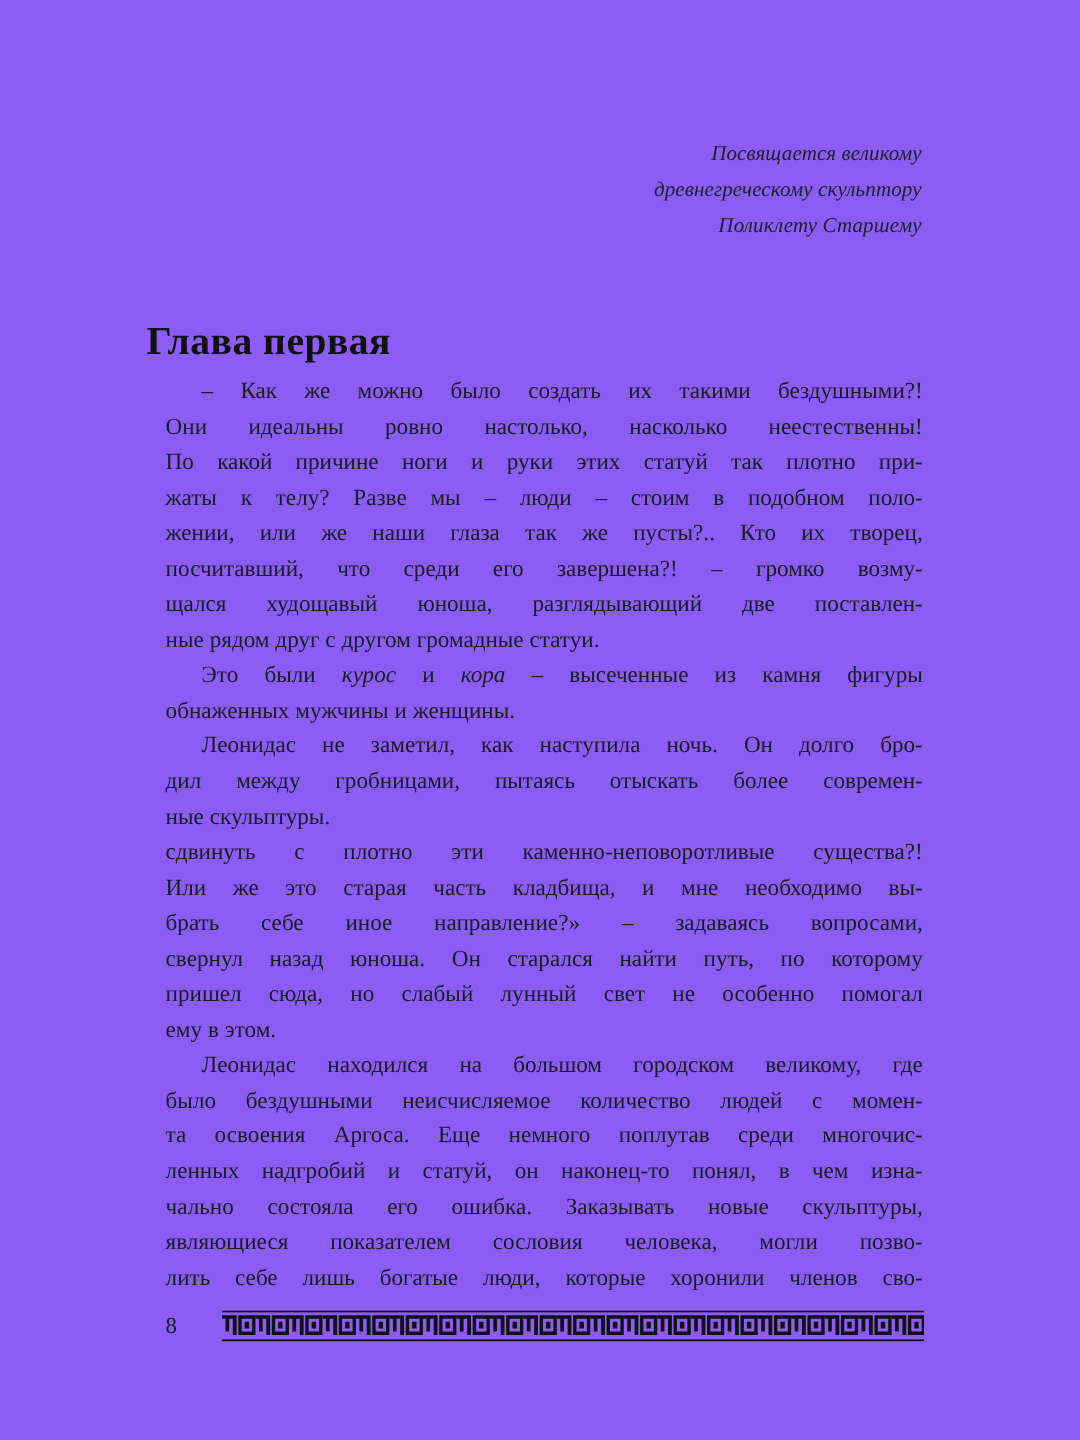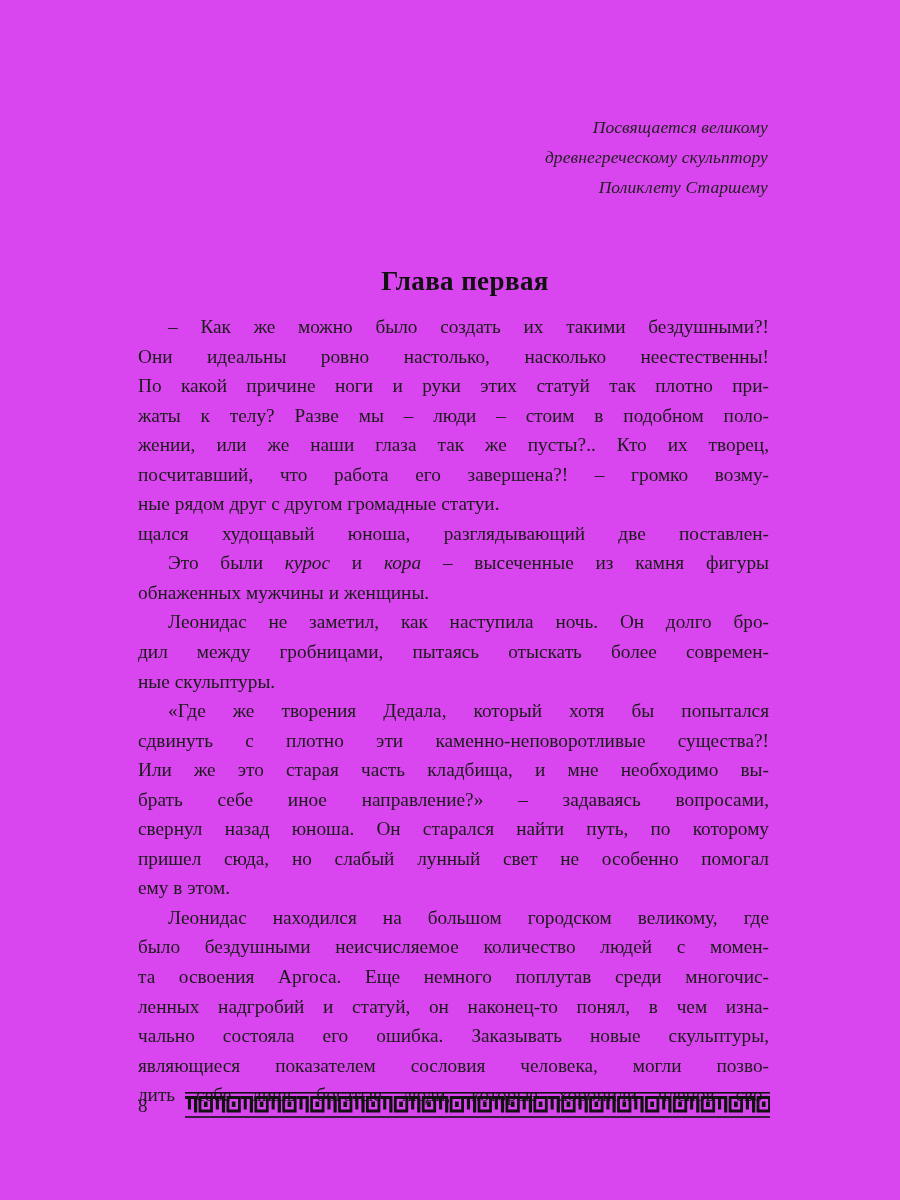--- a/index.html
+++ b/index.html
@@ -9,21 +9,21 @@
     background: #ffffff;
   }
   body {
     font-family: "Liberation Serif", "DejaVu Serif", serif;
     color: #1a1a1a;
   }
   .page {
     position: relative;
     width: 900px;
     height: 1200px;
-    background: #d946ef;
+    background: #8b5cf6;
     overflow: hidden;
     box-sizing: border-box;
   }
 
   
   .dedication {
     position: absolute;
     left: 138px;
     top: 112px;
     width: 630px;
@@ -35,26 +35,26 @@
     letter-spacing: 0.1px;
   }
   .dedication .ded-line {
     display: block;
     white-space: nowrap;
   }
 
   
   .chapter-heading {
     position: absolute;
-    left: 150px;
+    left: 122px;
     top: 246px;
     width: 630px;
-    text-align: center;
+    text-align: left;
     font-weight: bold;
-    font-size: 27px;
+    font-size: 33px;
     line-height: 34px;
     letter-spacing: 0.4px;
     color: #111111;
   }
 
   
   .body-text {
     position: absolute;
     left: 138px;
     top: 312px;
@@ -134,38 +134,37 @@
   <h1 class="chapter-heading">Глава первая</h1>
 
   <div class="body-text">
 
     <p class="para">
       <span class="line jw first">– Как же можно было создать их такими бездушными?!</span>
       <span class="line jw">Они идеальны ровно настолько, насколько неестественны!</span>
       <span class="line jw">По какой причине ноги и руки этих статуй так плотно при-</span>
       <span class="line jw">жаты к телу? Разве мы – люди – стоим в подобном поло-</span>
       <span class="line jw">жении, или же наши глаза так же пусты?.. Кто их творец,</span>
-      <span class="line jw">посчитавший, что работа его завершена?! – громко возму-</span>
+      <span class="line jw">посчитавший, что среди его завершена?! – громко возму-</span>
+      <span class="line jw">щался худощавый юноша, разглядывающий две поставлен-</span>
       <span class="line last">ные рядом друг с другом громадные статуи.</span>
-      <span class="line jw">щался худощавый юноша, разглядывающий две поставлен-</span>
     </p>
 
     <p class="para">
       <span class="line jw first"><span>Это были </span><em>курос</em><span> и </span><em>кора</em><span> – высеченные из камня фигуры</span></span>
       <span class="line last">обнаженных мужчины и женщины.</span>
     </p>
 
     <p class="para">
       <span class="line jw first">Леонидас не заметил, как наступила ночь. Он долго бро-</span>
       <span class="line jw">дил между гробницами, пытаясь отыскать более современ-</span>
       <span class="line last">ные скульптуры.</span>
     </p>
 
     <p class="para">
-      <span class="line jw first">«Где же творения Дедала, который хотя бы попытался</span>
       <span class="line jw">сдвинуть с плотно эти каменно-неповоротливые существа?!</span>
       <span class="line jw">Или же это старая часть кладбища, и мне необходимо вы-</span>
       <span class="line jw">брать себе иное направление?» – задаваясь вопросами,</span>
       <span class="line jw">свернул назад юноша. Он старался найти путь, по которому</span>
       <span class="line jw">пришел сюда, но слабый лунный свет не особенно помогал</span>
       <span class="line last">ему в этом.</span>
     </p>
 
     <p class="para">
       <span class="line jw first">Леонидас находился на большом городском великому, где</span>

